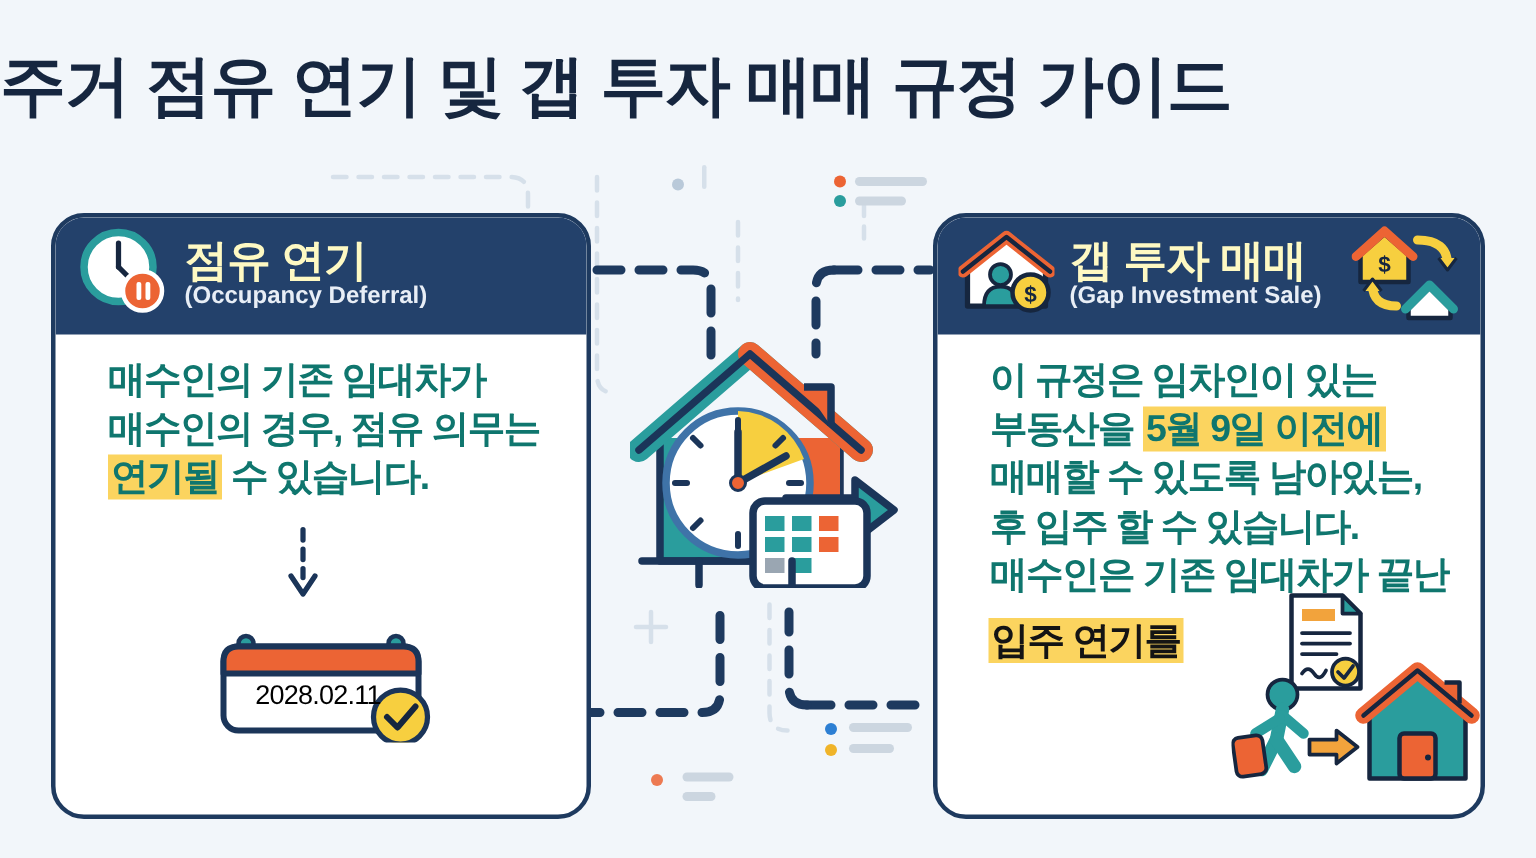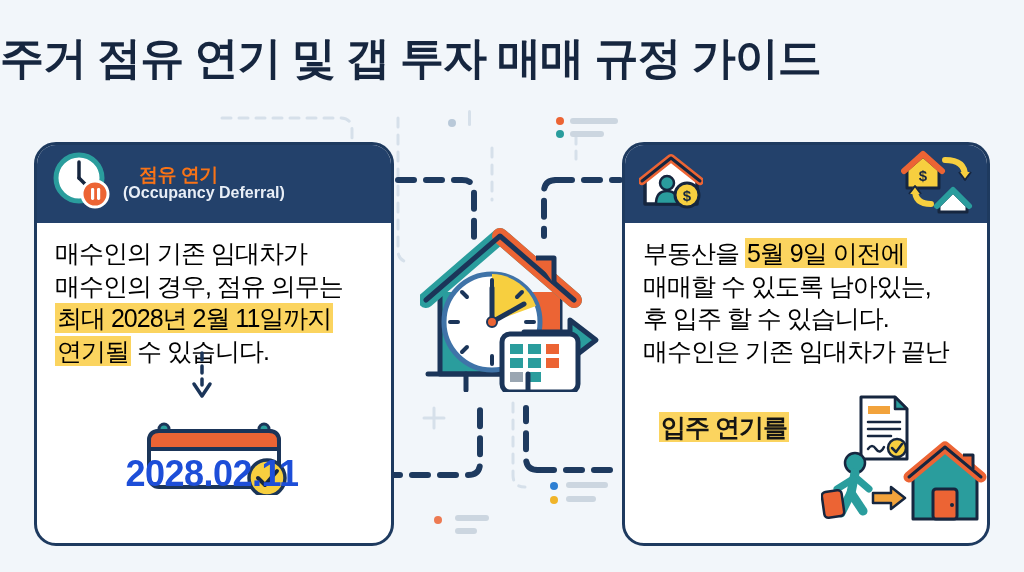--- a/index.html
+++ b/index.html
@@ -80,46 +80,46 @@
     box-sizing: border-box;
   }
   .card-header-titles {
     display: flex;
     flex-direction: column;
     justify-content: center;
     line-height: 1.05;
     flex: 1 1 auto;
   }
   .card-title-ko {
-    color: #f97316;
-    font-size: 19px;
+    color: #fef9c3;
+    font-size: 29px;
     font-weight: bold;
     letter-spacing: -0.5px;
     white-space: nowrap;
-    margin-left: 16px;
   }
   .card-title-en {
     color: #e8eef6;
     font-size: 16px;
     font-weight: bold;
     white-space: nowrap;
   }
   .card-body {
     position: relative;
     padding: 14px 16px 0 18px;
     box-sizing: border-box;
     height: 100%;
   }
   .body-line {
     font-size: 25px;
-    font-weight: normal;
-    color: #000000;
+    font-weight: bold;
+    color: #0f766e;
     line-height: 1.30;
     letter-spacing: -1px;
     white-space: nowrap;
+    margin-left: 17px;
   }
   .hl {
     background: #fbd45f;
     padding: 1px 2px;
     box-decoration-break: clone;
     -webkit-box-decoration-break: clone;
   }
   .note-line {
     font-size: 25px;
     font-weight: bold;
@@ -130,23 +130,23 @@
     padding-left: 16px;
   }
   .note-block { position: absolute; }
 
   
   .cal-wrap { position: absolute; }
   .cal-date {
     position: absolute;
     width: 100%;
     text-align: center;
-    font-size: 36px;
-    font-weight: bold;
-    color: #1d4ed8;
+    font-size: 18px;
+    font-weight: normal;
+    color: #000000;
     letter-spacing: -0.5px;
   }
 
   .art { position: absolute; }
 </style>
 </head>
 <body>
 
 <div class="stage">
 
@@ -267,23 +267,20 @@
     </div>
 
     <div class="card-body">
       <div class="body-line">
         <span>매수인의 기존 임대차가</span>
       </div>
       <div class="body-line">
         <span>매수인의 경우, 점유 의무는</span>
       </div>
       <div class="body-line">
-        <span class="hl">최대 2028년 2월 11일까지</span>
-      </div>
-      <div class="body-line">
         <span class="hl">연기될</span><span> 수 있습니다.</span>
       </div>
 
       <span class="art" style="left:152px; top:128px;">
         <svg width="26" height="52" viewBox="0 0 26 52">
           <line x1="13" y1="2" x2="13" y2="34" stroke="#1b3559" stroke-width="3.5" stroke-dasharray="7 6" stroke-linecap="round"></line>
           <path d="M5 33 L13 45 L21 33" fill="none" stroke="#1b3559" stroke-width="3.5" stroke-linecap="round" stroke-linejoin="round"></path>
         </svg>
       </span>
 
@@ -309,37 +306,42 @@
           <path d="M6 30 L32 10 L58 30 L58 54 L6 54 Z" fill="#ffffff" stroke="#16263f" stroke-width="3.5" stroke-linejoin="round"></path>
           <path d="M3 31 L32 8 L61 31" fill="none" stroke="#ec6434" stroke-width="8" stroke-linejoin="round" stroke-linecap="round"></path>
           <path d="M3 31 L32 8 L61 31" fill="none" stroke="#16263f" stroke-width="3" stroke-linejoin="round" stroke-linecap="round" fill-opacity="0"></path>
           <circle cx="28" cy="33" r="7" fill="#2a9d9d" stroke="#16263f" stroke-width="2.5"></circle>
           <path d="M17 54 Q17 41 28 41 Q39 41 39 54 Z" fill="#2a9d9d" stroke="#16263f" stroke-width="2.5" stroke-linejoin="round"></path>
           <circle cx="48" cy="45" r="12" fill="#f7cf3f" stroke="#16263f" stroke-width="3"></circle>
           <text x="48" y="51" font-size="15" font-weight="bold" fill="#16263f" text-anchor="middle" font-family="'Liberation Sans', sans-serif">$</text>
         </svg>
       </span>
       <div class="card-header-titles">
+        <span class="card-title-ko">갭 투자 매매</span>
+        <span class="card-title-en">(Gap Investment Sale)</span>
       </div>
       <span class="icon">
         <svg width="74" height="66" viewBox="0 0 74 66">
           <path d="M6 22 L22 8 L38 22 L38 40 L6 40 Z" fill="#f7cf3f" stroke="#16263f" stroke-width="3" stroke-linejoin="round"></path>
           <path d="M3 23 L22 6 L41 23" fill="none" stroke="#ec6434" stroke-width="6" stroke-linejoin="round" stroke-linecap="round"></path>
           <text x="22" y="33" font-size="15" font-weight="bold" fill="#16263f" text-anchor="middle" font-family="'Liberation Sans', sans-serif">$</text>
           <path d="M38 58 L52 44 L66 58 L66 64 L38 64 Z" fill="#ffffff" stroke="#16263f" stroke-width="3" stroke-linejoin="round"></path>
           <path d="M36 58 L52 42 L68 58" fill="none" stroke="#2a9d9d" stroke-width="6" stroke-linejoin="round" stroke-linecap="round"></path>
           <path d="M44 12 Q64 12 64 28" fill="none" stroke="#f7cf3f" stroke-width="6" stroke-linecap="round"></path>
           <path d="M58 24 L64 32 L70 24" fill="#f7cf3f" stroke="#16263f" stroke-width="2" stroke-linejoin="round"></path>
           <path d="M30 56 Q14 56 14 42" fill="none" stroke="#f7cf3f" stroke-width="6" stroke-linecap="round"></path>
           <path d="M8 46 L14 38 L20 46" fill="#f7cf3f" stroke="#16263f" stroke-width="2" stroke-linejoin="round"></path>
         </svg>
       </span>
     </div>
 
     <div class="card-body">
+      <div class="body-line">
+        <span>이 규정은 임차인이 있는</span>
+      </div>
       <div class="body-line">
         <span>부동산을 </span><span class="hl">5월 9일 이전에</span>
       </div>
       <div class="body-line">
         <span>매매할 수 있도록 남아있는,</span>
       </div>
       <div class="body-line">
         <span>후 입주 할 수 있습니다.</span>
       </div>
       <div class="body-line">

